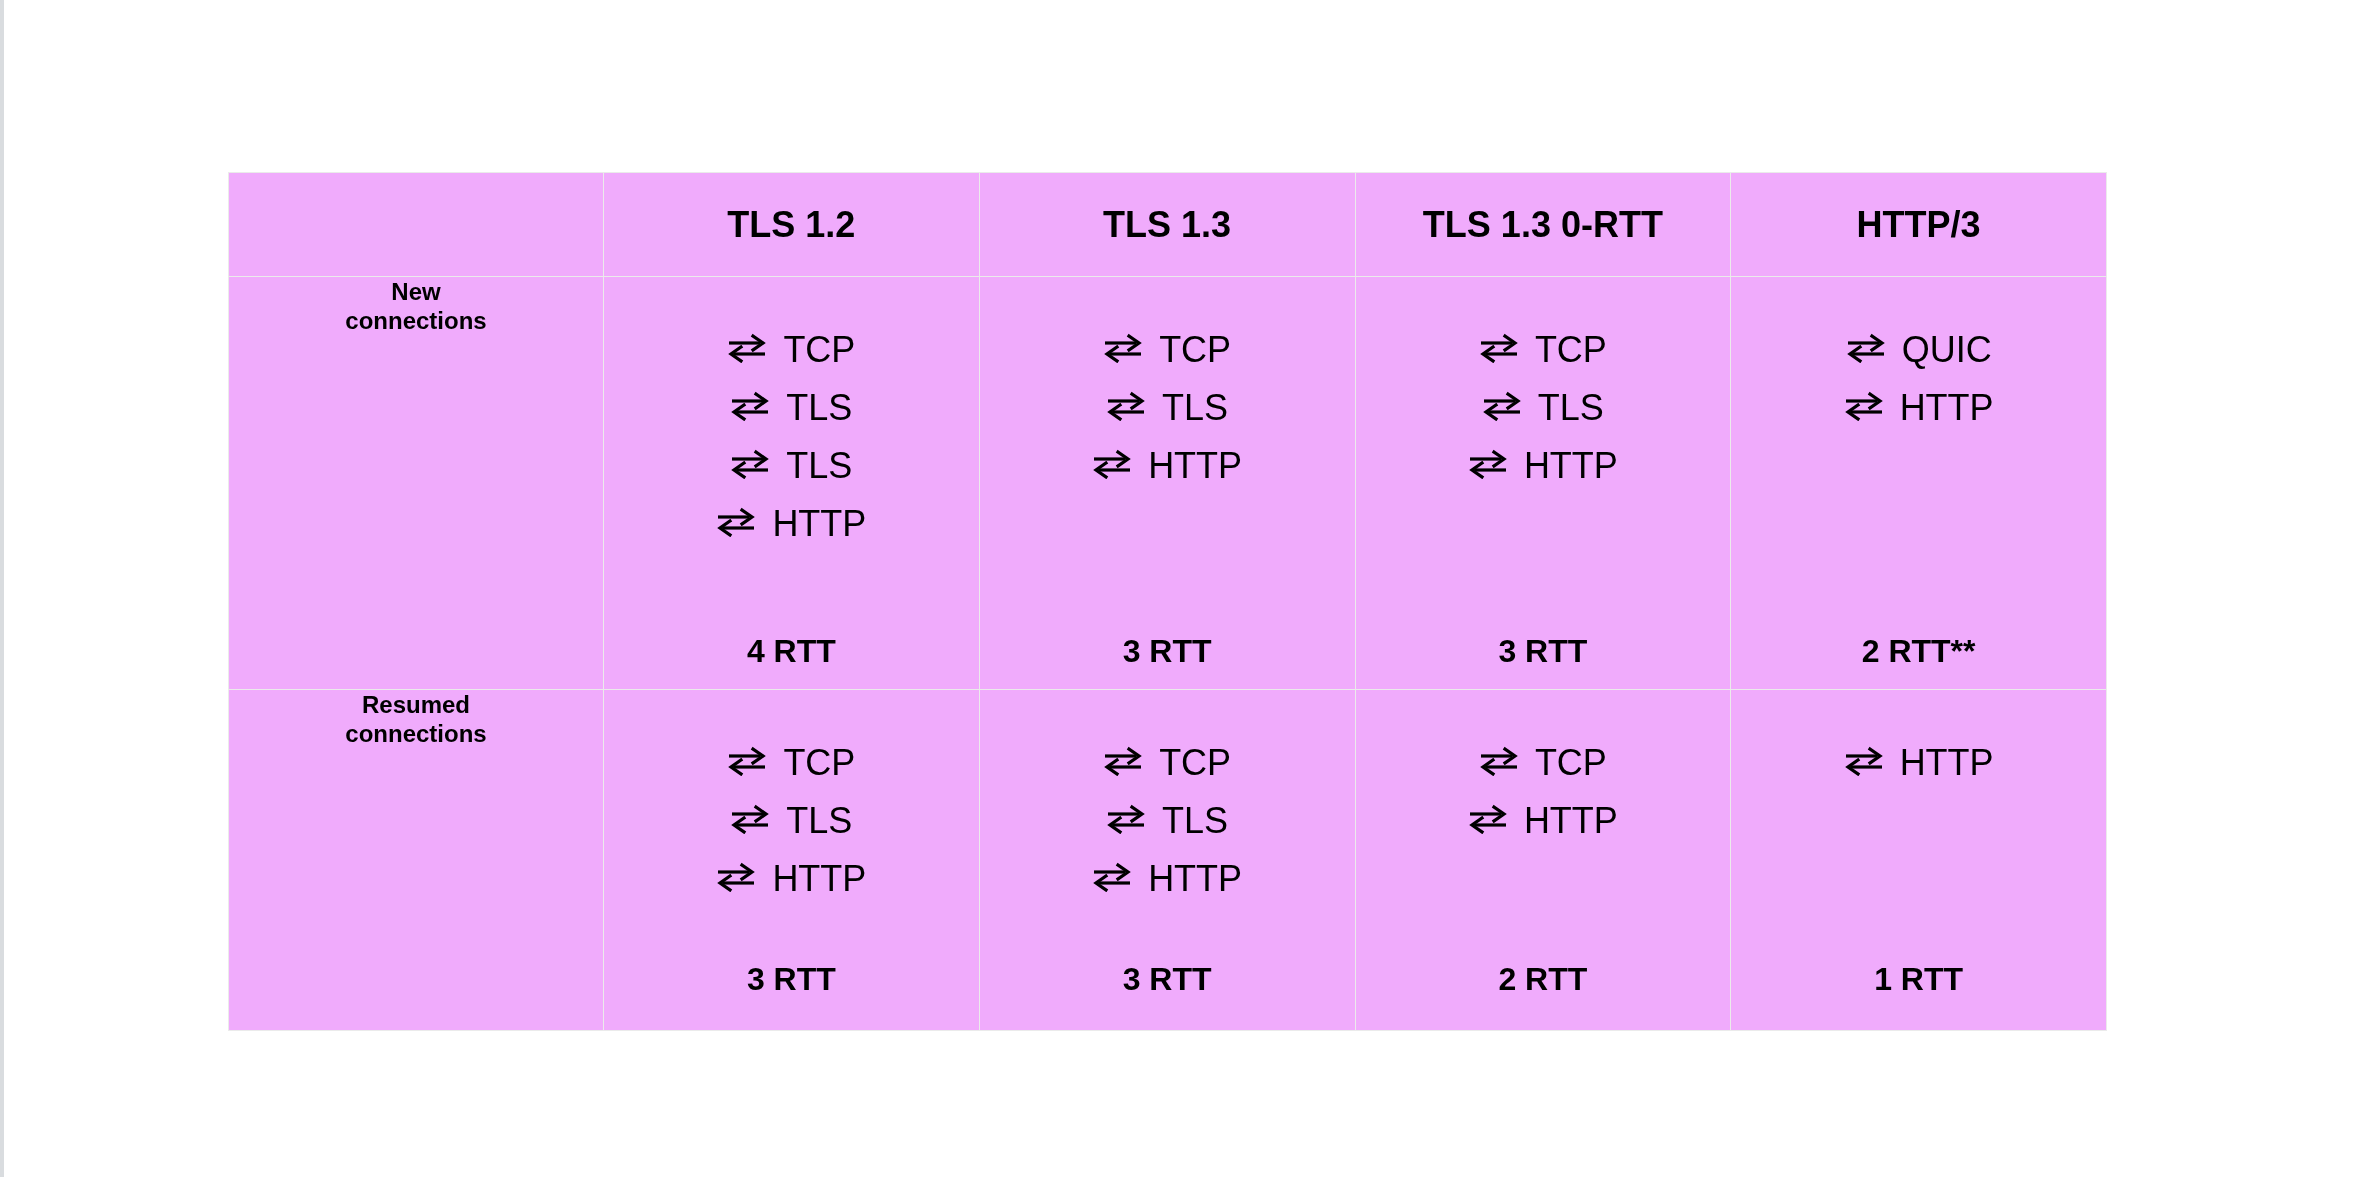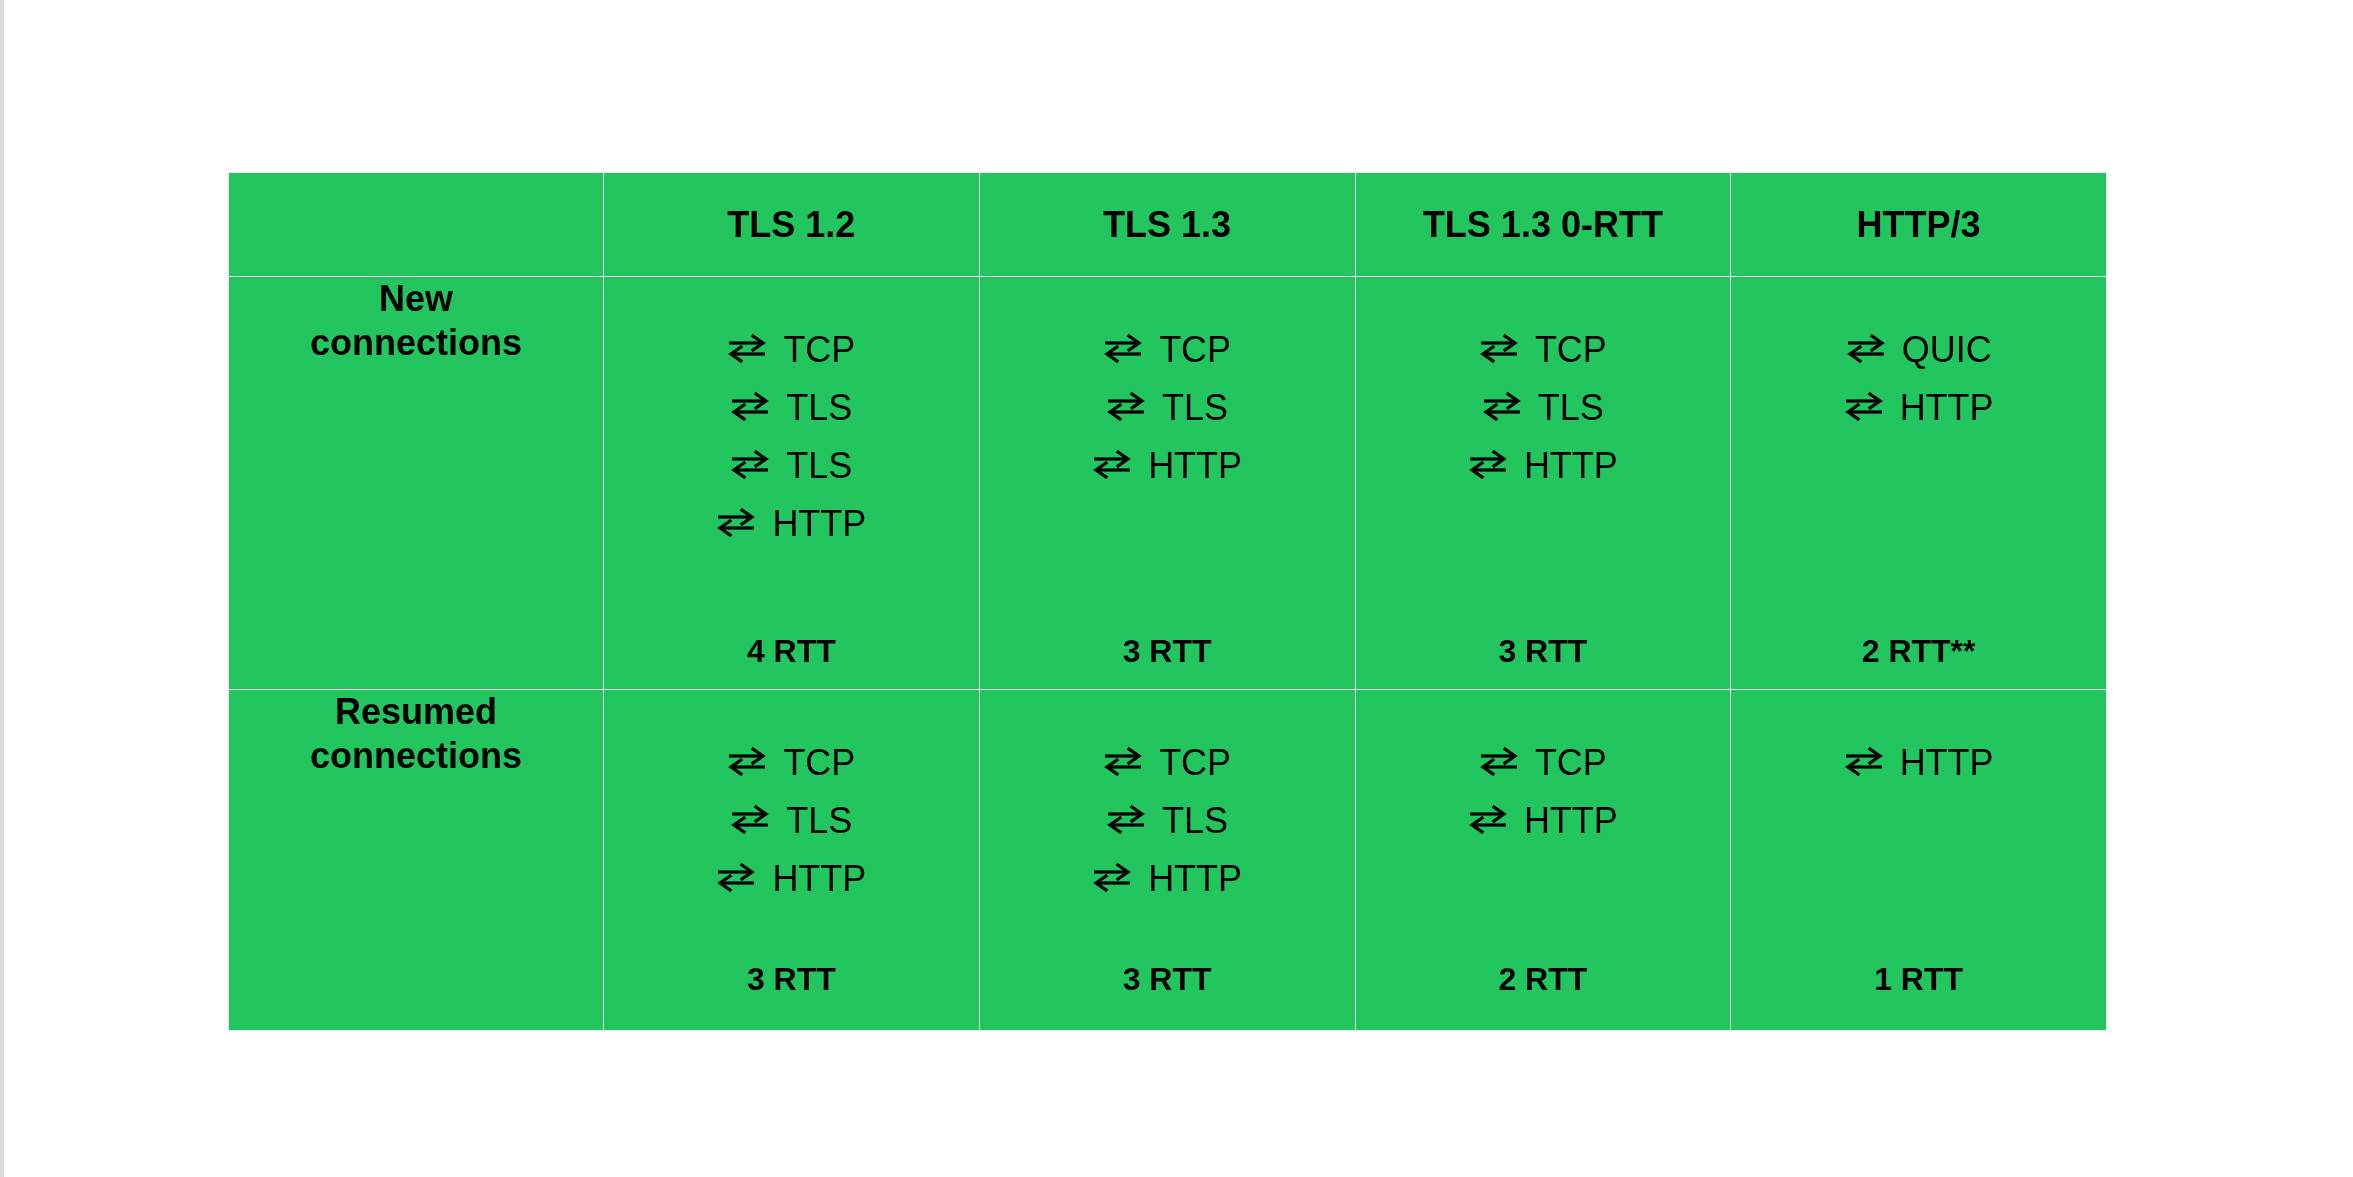--- a/index.html
+++ b/index.html
@@ -60,42 +60,42 @@
   table.setup-table {
     width: 1878px;
     border-collapse: collapse;
     table-layout: fixed;
   }
   table.setup-table td,
   table.setup-table th {
     border: 1px solid #ebebeb;
     padding: 0;
     vertical-align: top;
-    background: #22c55e;
+    background: #f0abfc;
   }
 
   col.c-label { width: 375px; }
   col.c-col   { width: 375.75px; }
 
   
   tr.header-row th {
     height: 103px;
     vertical-align: middle;
     text-align: center;
     font-size: 36px;
     font-weight: bold;
     white-space: nowrap;
   }
   tr.header-row th.blank-header { font-size: 0; }
 
   
   td.row-label {
     vertical-align: middle;
     text-align: center;
-    font-size: 36px;
+    font-size: 24px;
     font-weight: bold;
     line-height: 1.22;
     white-space: pre-line;
   }
 
   td.steps-cell {
     position: relative;
     margin-top: 37px;
   }
   tr.row-new td { height: 412px; }

